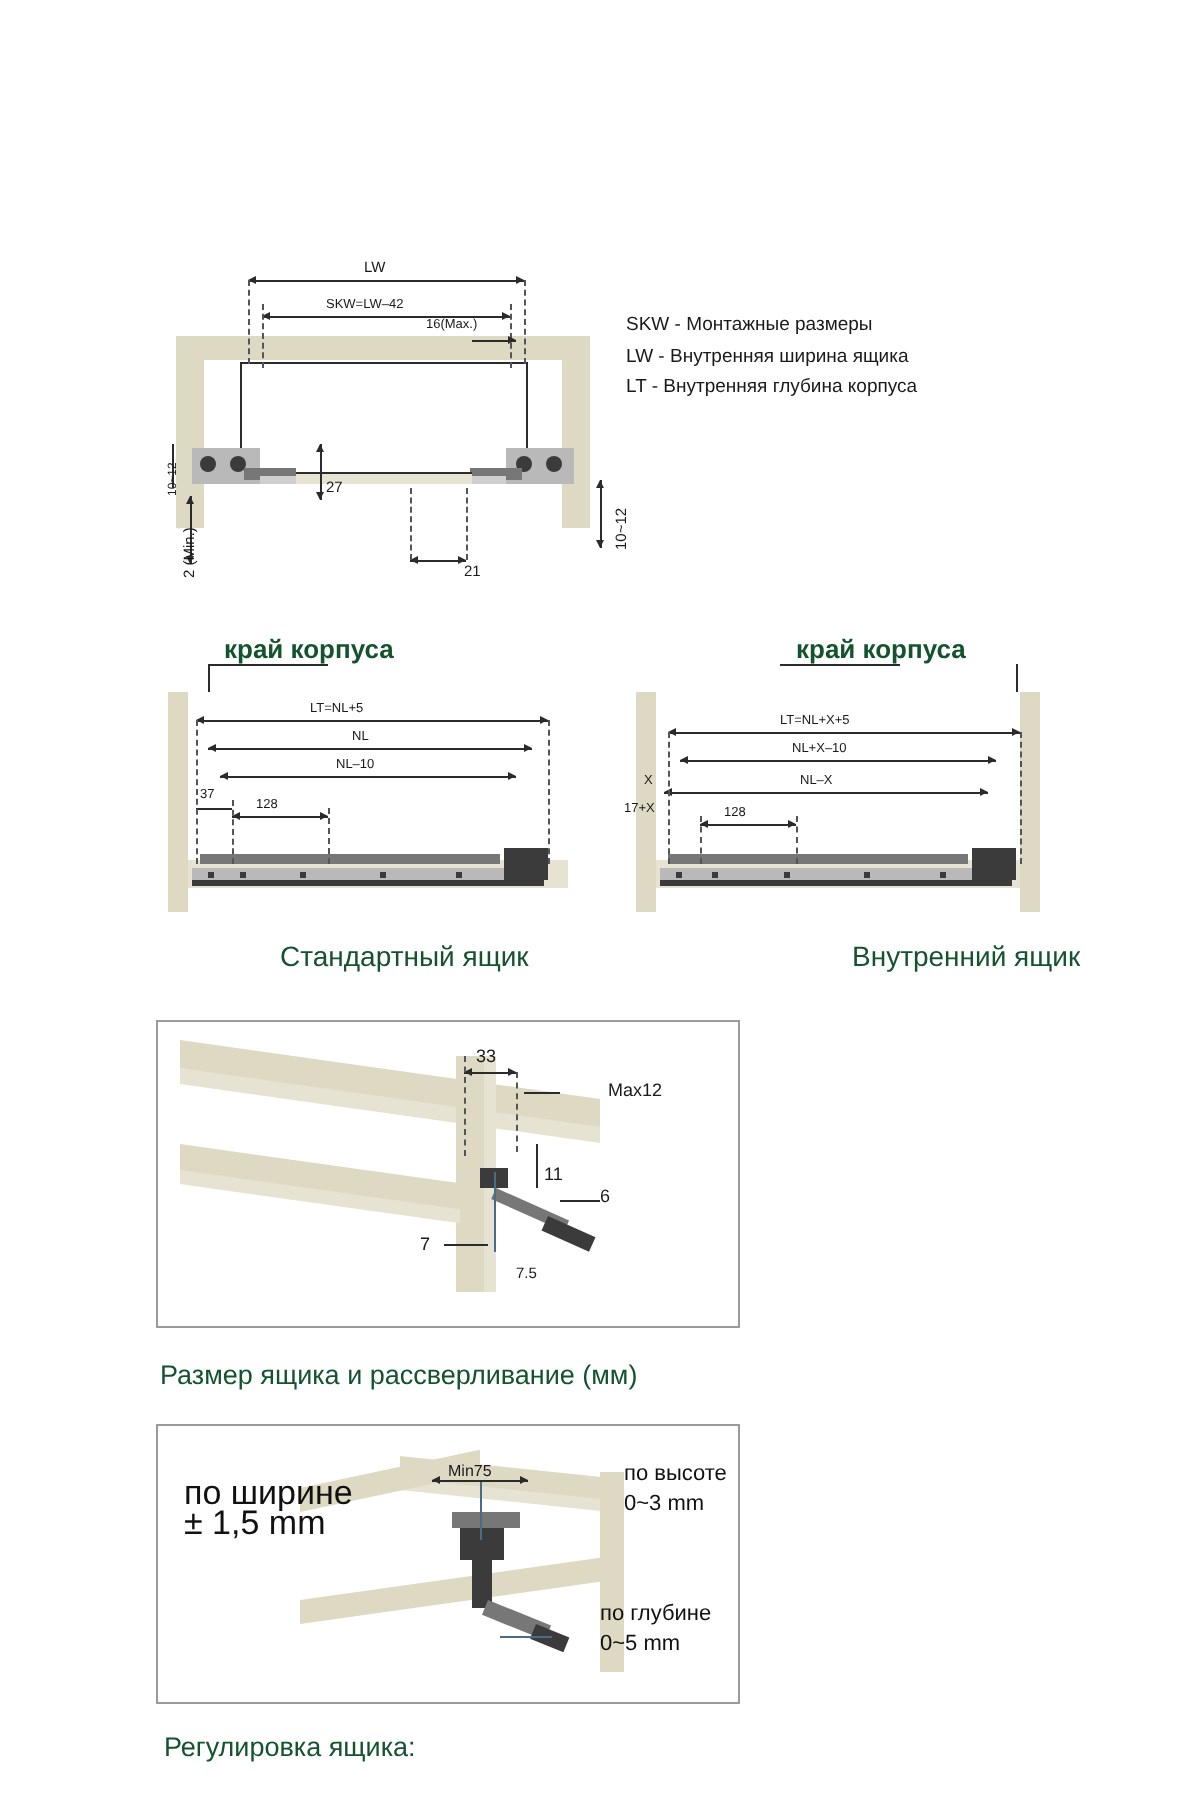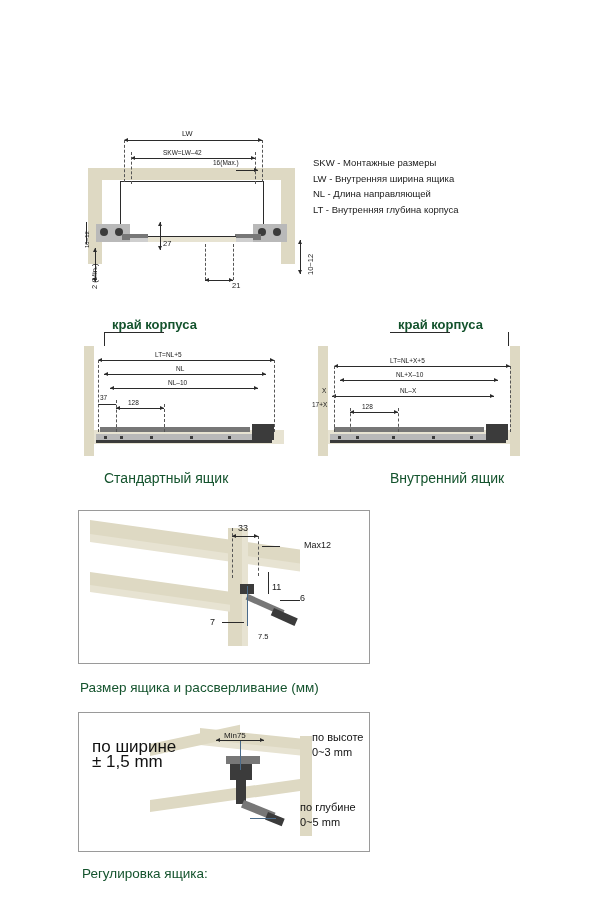--- a/index.html
+++ b/index.html
@@ -50,21 +50,21 @@
   .aru { border-bottom:4px solid #2b2b2b; }
   .ard { border-top:4px solid #2b2b2b; }
 
   
   .legend { position:absolute; left:313px; top:155px; font-size:9.5px; line-height:15.5px; color:#1a1a1a; }
   .legend div { white-space:nowrap; }
 
   
   .cap { position:absolute; font-size:13px; color:#14532d; white-space:nowrap; }
   .cap.b { font-weight:700; }
-  .cap.big { font-size:14px; }
+  .cap.big { font-size:14px;margin-left:36px; }
 
   
   .panel { position:absolute; border:1px solid #9a9a9a; background:#ffffff; }
 </style>
 </head>
 <body>
 
 <div class="page">
 
 
@@ -133,21 +133,20 @@
     <div class="ard" style="left:92.5px; top:278px;"></div>
     <div class="lbl v" style="left:90px; top:289px; transform:rotate(-90deg);">2 (Min.)</div>
 
     <div class="line vl" style="left:86px; top:222px; height:22px;"></div>
     <div class="lbl v" style="left:84px; top:248px; transform:rotate(-90deg); font-size:6px;">10~12</div>
   </div>
 
   <div class="legend">
     <div>SKW - Монтажные размеры</div>
     <div>LW - Внутренняя ширина ящика</div>
-    <div>NL - Длина направляющей</div>
     <div>LT - Внутренняя глубина корпуса</div>
   </div>
 
   <div>
     <div class="cap b" style="left:112px; top:317px;">край корпуса</div>
 
     <div class="line hl" style="left:104px; top:332px; width:60px;"></div>
     <div class="line vl" style="left:104px; top:332px; height:14px;"></div>
 
     <div class="beige" style="left:84px; top:346px; width:10px; height:110px;"></div>

